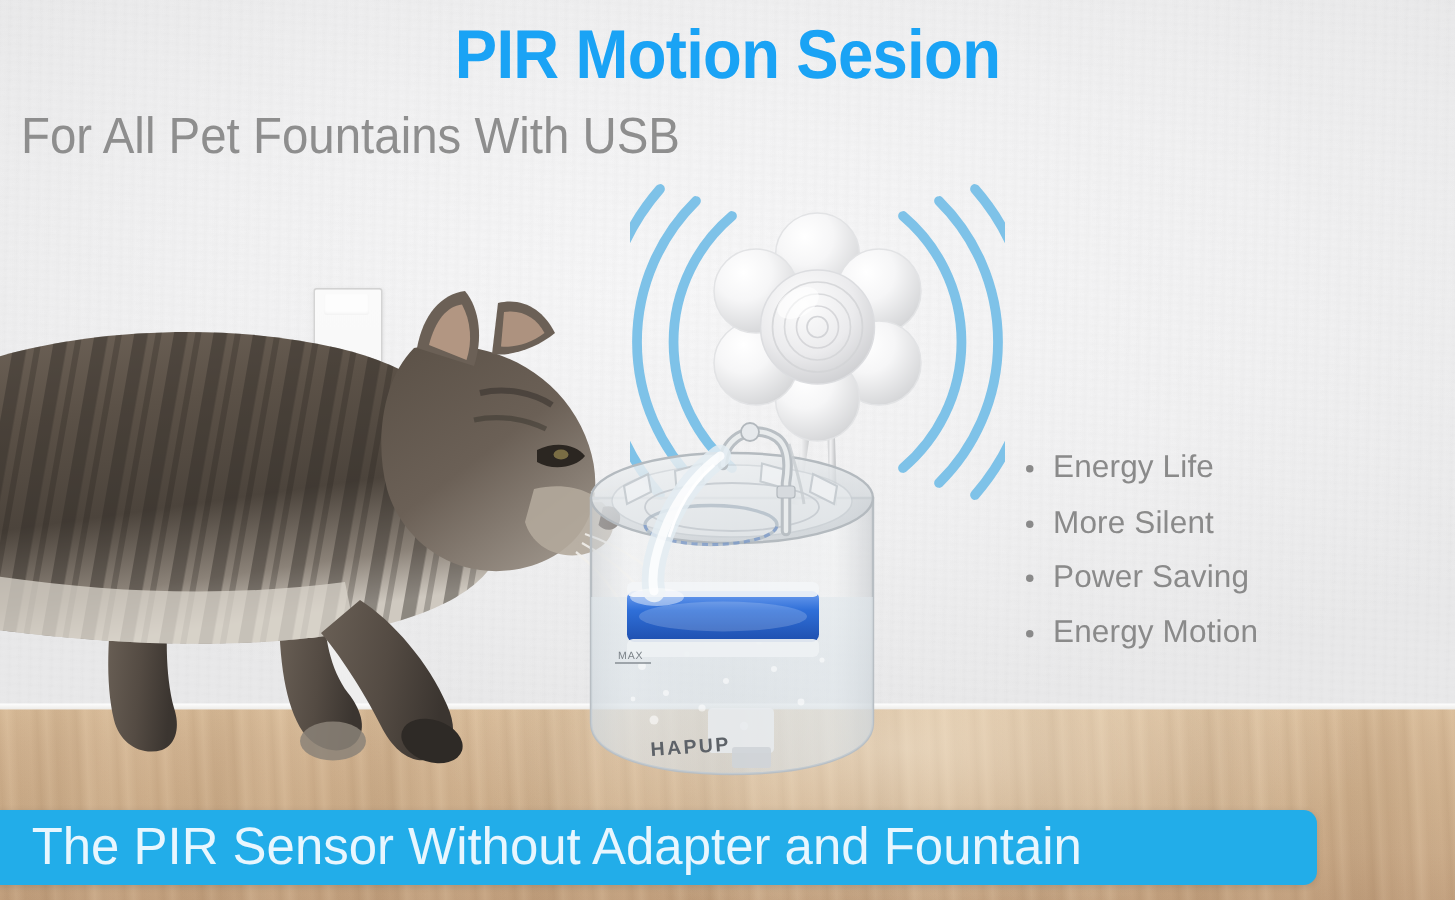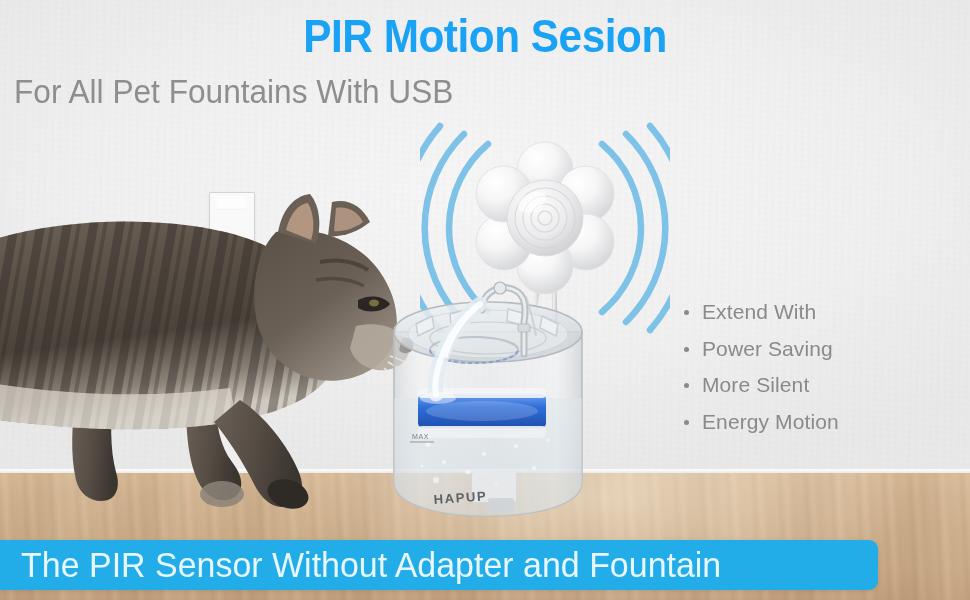--- a/index.html
+++ b/index.html
@@ -457,32 +457,32 @@
       </g>
     </svg>
   </div>
 
   <div class="headline">PIR Motion Sesion</div>
   <div class="subhead">For All Pet Fountains With USB</div>
 
   <ul class="bullets">
     <li>
       <span class="dot"></span>
-      <span>Extend With</span>
+      <span>Energy Life</span>
+    </li>
+    <li>
+      <span class="dot"></span>
+      <span>More Silent</span>
     </li>
     <li>
       <span class="dot"></span>
       <span>Power Saving</span>
     </li>
     <li>
       <span class="dot"></span>
-      <span>More Silent</span>
-    </li>
-    <li>
-      <span class="dot"></span>
       <span>Energy Motion</span>
     </li>
   </ul>
 
   <div class="banner">
     <span class="banner-text">The PIR Sensor Without Adapter and Fountain</span>
   </div>
 
 </div>
 

